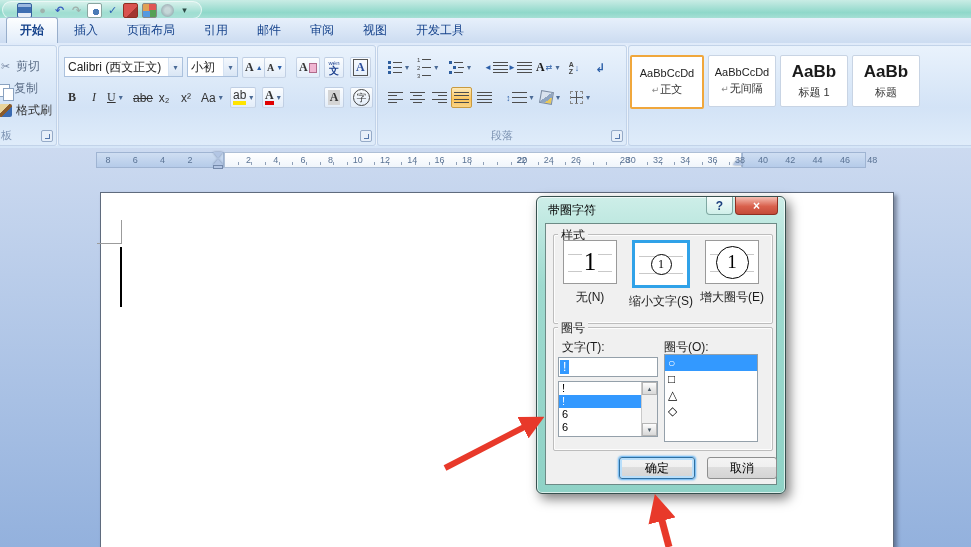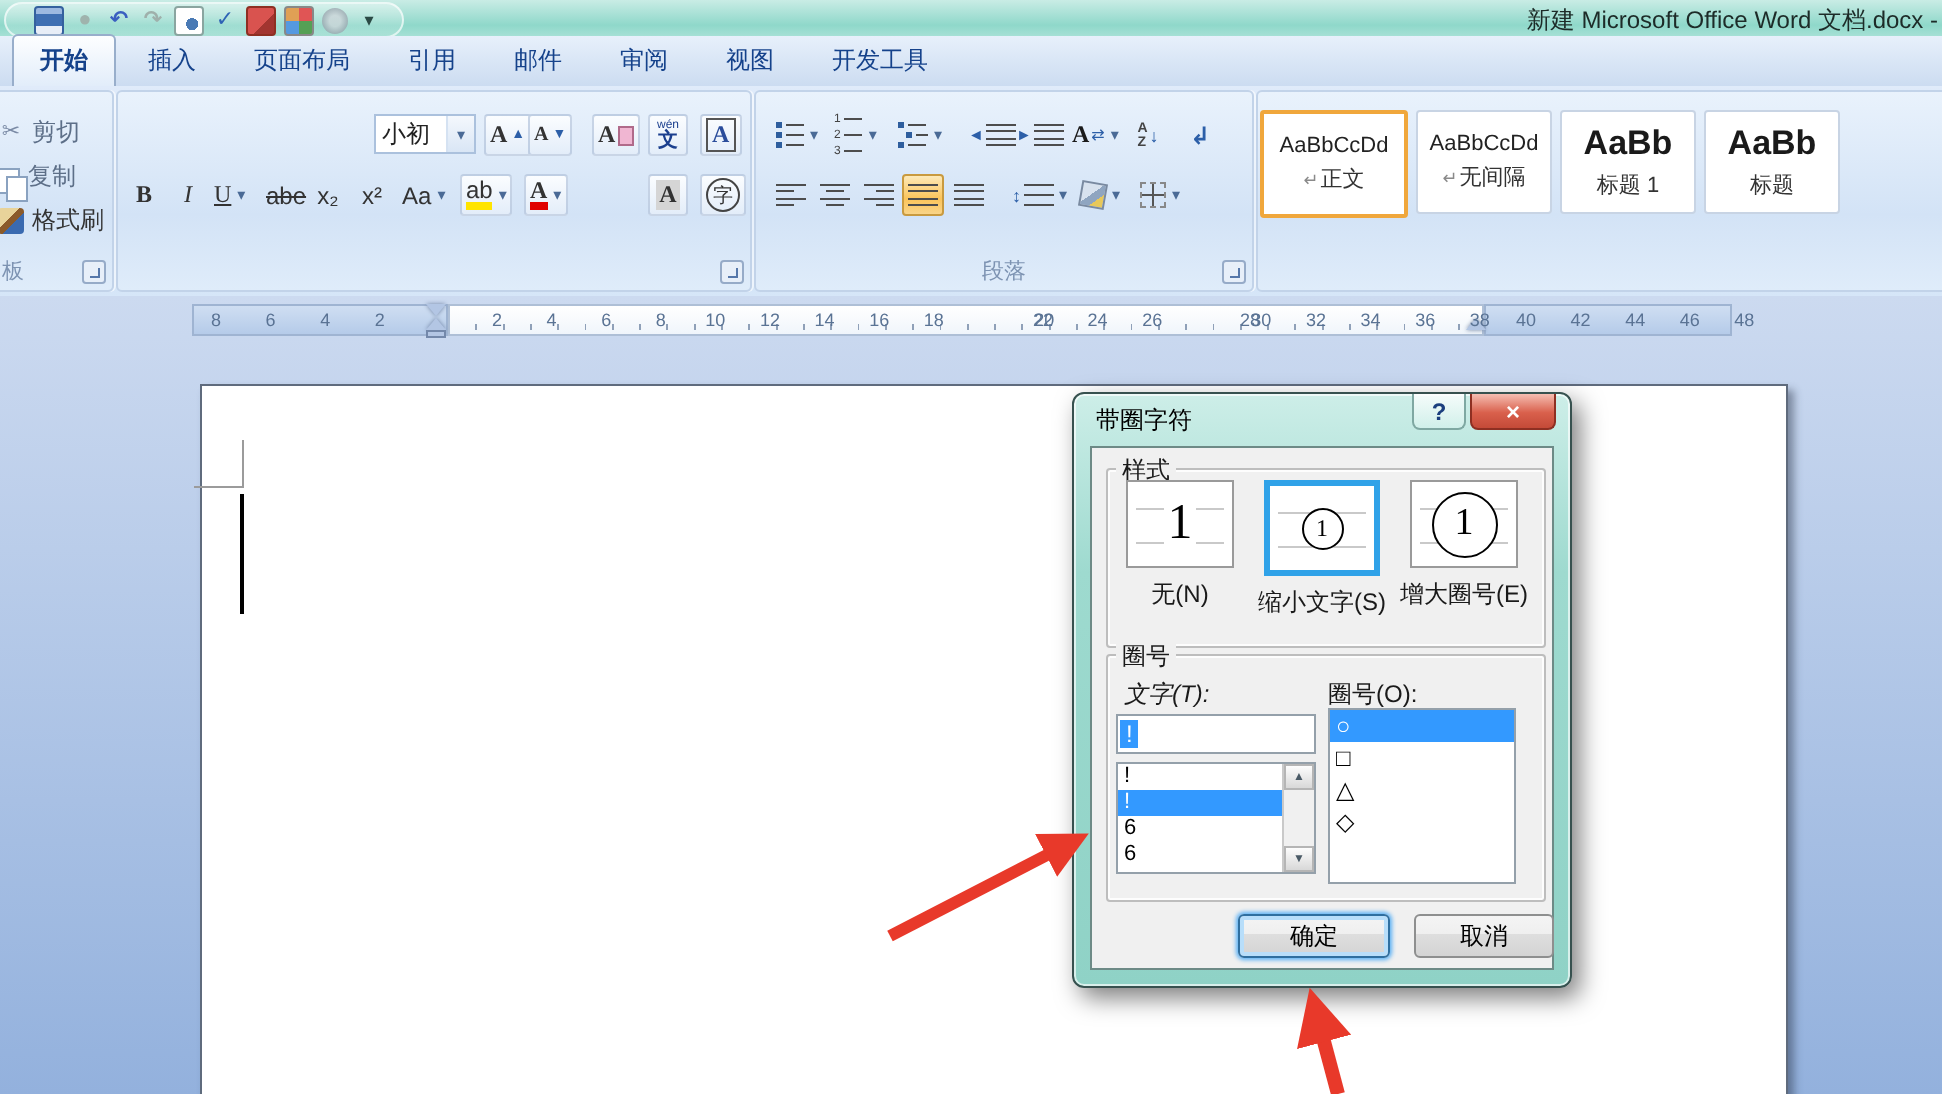--- a/index.html
+++ b/index.html
@@ -172,21 +172,20 @@
       <span class="qico circle-icon">●</span>
       <span class="qico undo-icon">↶</span>
       <span class="qico redo-icon">↷</span>
       <span class="qico print-preview-icon"></span>
       <span class="qico spelling-icon">✓</span>
       <span class="qico book-icon"></span>
       <span class="qico wordart-icon"></span>
       <span class="qico stamp-icon"></span>
       <span class="qico qat-more-icon">▾</span>
     </div>
-  <div id="win-title">新建 Microsoft Office Word 文档.docx -</div>
 </div>
 
 <div id="tabsrow">
   <div id="tabs">
       <div class="tab active">开始</div>
       <div class="tab">插入</div>
       <div class="tab">页面布局</div>
       <div class="tab">引用</div>
       <div class="tab">邮件</div>
       <div class="tab">审阅</div>
@@ -210,20 +209,24 @@
       <span class="mini brush-icon"></span>
       <span style="color:#333">格式刷</span>
       </div>
     <div class="glabel" style="text-align:left;padding-left:10px;">板</div>
     <div class="launcher"></div>
   </div>
 
   <div class="group" style="left:58px;width:316px;">
     <div class="launcher"></div>
   </div>
+  <div class="combo" style="left:64px;top:14px;width:119px;">
+    <span class="val">Calibri (西文正文)</span>
+    <span class="arr"></span>
+    </div>
   <div class="combo" style="left:187px;top:14px;width:51px;">
     <span class="val">小初</span>
     <span class="arr"></span>
     </div>
   <div class="rbtn" style="left:242px;top:14px;">
     <span class="bold-g">A</span>
       <span class="ga">▲</span>
     </div>
   <div class="rbtn" style="left:264px;top:14px;">
     <span class="bold-g" style="font-size:10px">A</span>
@@ -503,21 +506,21 @@
         </div>
         <div class="opt">
           <div class="tile">
             <span class="circ lg">1</span>
           </div>
           <div class="optlab">增大圈号(E)</div>
         </div>
       </div>
     <div class="gbox" style="left:7px;top:103px;width:218px;height:122px;"></div>
     <div class="gbox-label" style="left:12px;top:96px;">圈号</div>
-    <div class="dlg-small-label" style="left:16px;top:115px;font-style:italic;">文字(T):</div>
+    <div class="dlg-small-label" style="left:16px;top:115px;">文字(T):</div>
     <div id="text-input">
       <span class="selval">!</span>
       </div>
     <div id="text-list">
       <div id="text-list-rows">
           <div class="lrow">!</div>
           <div class="lrow sel">!</div>
           <div class="lrow">6</div>
           <div class="lrow">6</div>
         </div>

